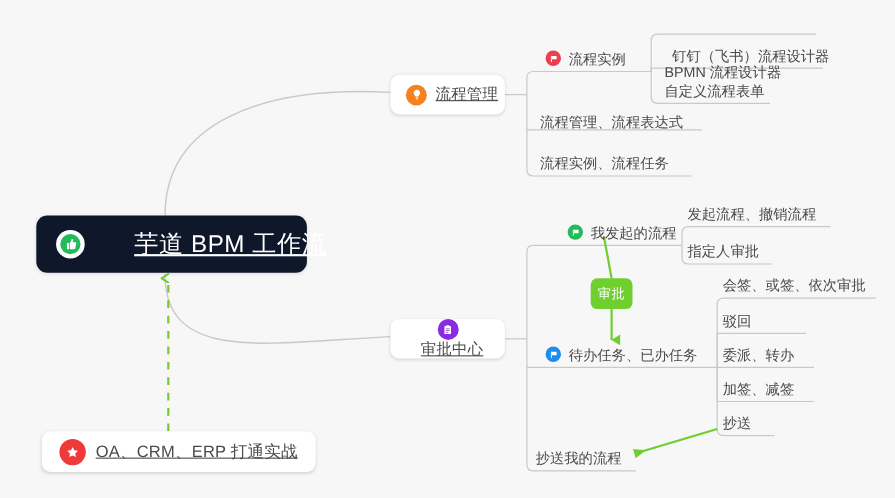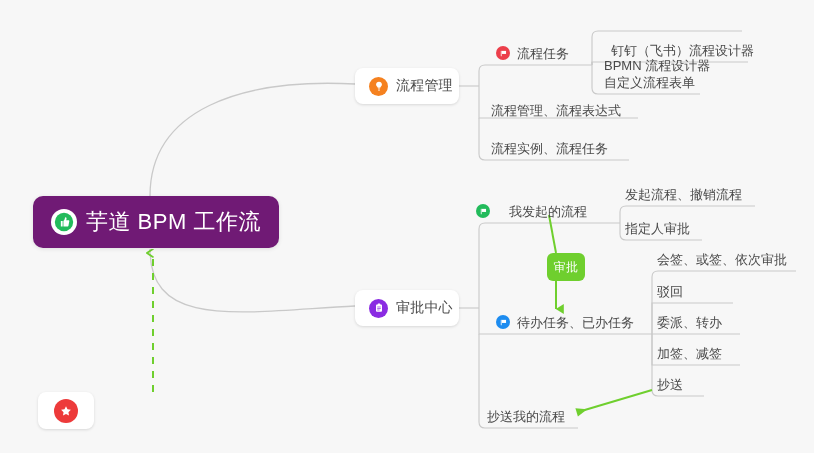--- a/index.html
+++ b/index.html
@@ -31,47 +31,49 @@
     background: #ffffff;
     border-radius: 8px;
     box-shadow: 0 1px 3px rgba(0,0,0,0.13);
     box-sizing: border-box;
     white-space: nowrap;
   }
   .card .label {
     color: #4a4a4a;
     font-size: 14px;
     letter-spacing: 0.2px;
+    text-decoration: underline;
   }
 
   
   #root-node {
     left: 33px;
     top: 196px;
     width: 246px;
     height: 52px;
-    background: #701a75;
+    background: #0f172a;
     border-radius: 10px;
     padding: 0 18px;
     box-shadow: 0 1px 4px rgba(0,0,0,0.10);
+    gap: 36px;
   }
   #root-node .label {
     color: #ffffff;
     font-size: 22px;
     letter-spacing: 0.5px;
     margin-left: 9px;
   }
 
   
   .branch-card {
     height: 36px;
     padding: 0 14px;
   }
   #branch-0 { left: 355px; top: 68px;  width: 104px; }
-  #branch-1 { left: 355px; top: 290px; width: 104px; }
+  #branch-1 { left: 355px; top: 290px; width: 104px; flex-direction: column; }
   .branch-card .label { margin-left: 8px; font-size: 14px; }
 
   
   #note-card {
     left: 38px;
     top: 392px;
     height: 37px;
     padding: 0 16px;
   }
   #note-card .label { margin-left: 9px; font-size: 15px; }
@@ -122,21 +124,20 @@
     width: 38px;
     height: 28px;
     background: #6FCF2E;
     border-radius: 6px;
     display: flex;
     align-items: center;
     justify-content: center;
     color: #ffffff;
     font-size: 12px;
     letter-spacing: 0.5px;
-    margin-left: 10px;
   }
 </style>
 </head>
 <body>
 
 <div id="canvas">
 
   <svg id="wires" viewBox="0 0 814 453" xmlns="http://www.w3.org/2000/svg">
     <defs>
       <marker id="arw-up" markerWidth="9" markerHeight="9" refX="4.5" refY="7.5" orient="auto" markerUnits="userSpaceOnUse">
@@ -214,21 +215,21 @@
     <span class="label">流程管理</span>
   </div>
 
   <div class="leaf with-icon" style="left:496px; top:46px;">
     <span class="icon-circle ic-flag-red ic-sm">
       <svg width="9" height="9" viewBox="0 0 12 12">
         <rect x="2.4" y="2.2" width="1.1" height="7.6" rx="0.4" fill="#ffffff"></rect>
         <path d="M3.8,2.5 L9.4,2.5 L9.4,6.6 L3.8,6.6 Z" fill="#ffffff"></path>
       </svg>
     </span>
-    <span class="label">流程任务</span>
+    <span class="label">流程实例</span>
   </div>
 
   <div class="leaf plain" style="left:604px; top:12px;margin-top:47px;">
     <span class="label">BPMN 流程设计器</span>
   </div>
   <div class="leaf plain" style="left:611px; top:44px;">
     <span class="label">钉钉（飞书）流程设计器</span>
   </div>
   <div class="leaf plain" style="left:604px; top:76px;">
     <span class="label">自定义流程表单</span>
@@ -247,21 +248,21 @@
         <rect x="4" y="3.2" width="8" height="9.8" rx="1.2" fill="#ffffff"></rect>
         <rect x="6.2" y="2.1" width="3.6" height="2" rx="0.8" fill="#ffffff"></rect>
         <rect x="5.6" y="6.2" width="4.8" height="0.9" fill="#8A2BE2"></rect>
         <rect x="5.6" y="8.2" width="4.8" height="0.9" fill="#8A2BE2"></rect>
         <rect x="5.6" y="10.2" width="3.2" height="0.9" fill="#8A2BE2"></rect>
       </svg>
     </span>
     <span class="label">审批中心</span>
   </div>
 
-  <div class="leaf with-icon" style="left:476px; top:204px;gap:12px;">
+  <div class="leaf with-icon" style="left:516px; top:204px;">
     <span class="icon-circle ic-flag-green ic-sm">
       <svg width="9" height="9" viewBox="0 0 12 12">
         <rect x="2.4" y="2.2" width="1.1" height="7.6" rx="0.4" fill="#ffffff"></rect>
         <path d="M3.8,2.5 L9.4,2.5 L9.4,6.6 L3.8,6.6 Z" fill="#ffffff"></path>
       </svg>
     </span>
     <span class="label">我发起的流程</span>
   </div>
   <div class="leaf plain" style="left:625px; top:188px;">
     <span class="label">发起流程、撤销流程</span>
@@ -304,15 +305,16 @@
     <span>审批</span>
   </div>
 
   <div class="card" id="note-card">
     <span class="icon-circle ic-star ic-lg">
       <svg width="14" height="14" viewBox="0 0 16 16">
         <path d="M8,2.6 L9.72,6.1 L13.58,6.66 L10.79,9.38 L11.45,13.22
                  L8,11.41 L4.55,13.22 L5.21,9.38 L2.42,6.66 L6.28,6.1 Z" fill="#ffffff"></path>
       </svg>
     </span>
+    <span class="label">OA、CRM、ERP 打通实战</span>
   </div>
 
 </div>
 
 </body></html>

